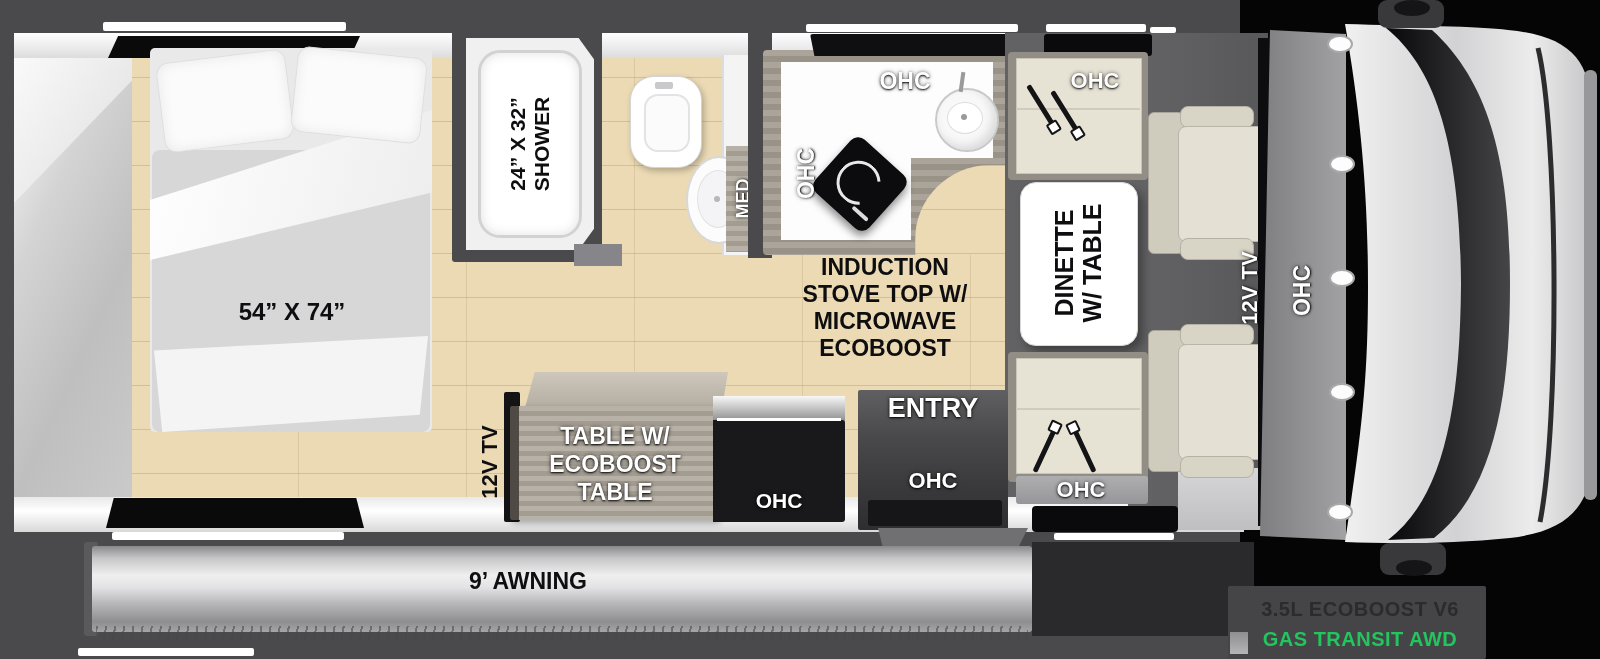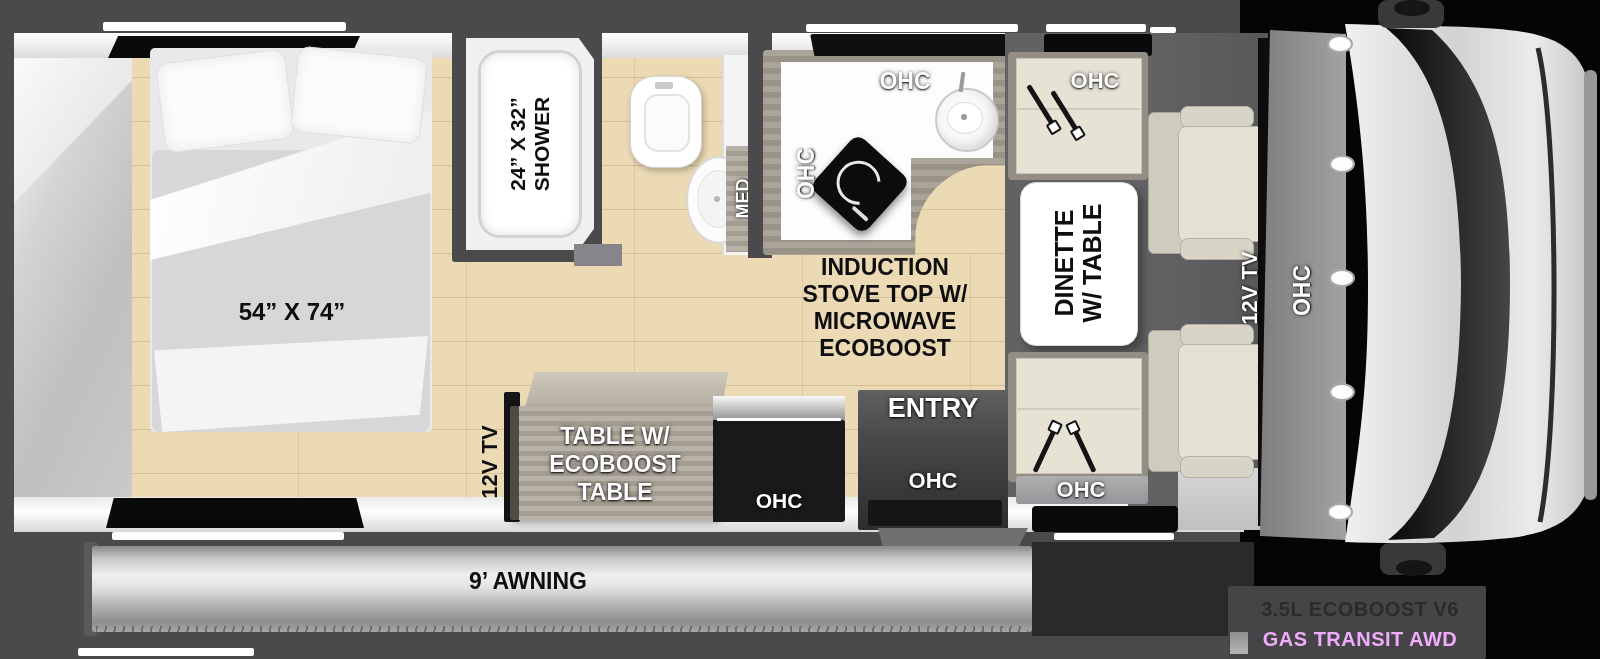--- a/index.html
+++ b/index.html
@@ -239,16 +239,16 @@
     <span class="lblb" style="font-size:23px;">9’ AWNING</span>
   </div>
   <div class="abs" style="left:78px;top:648px;width:176px;height:8px;background:#fff;border-radius:2px;"></div>
 
   <div class="abs" style="left:1032px;top:542px;width:222px;height:94px;background:#2a2a2c;"></div>
 
   <div class="abs" style="left:1228px;top:586px;width:258px;height:73px;background:#454548;border-radius:2px;"></div>
   <div class="abs" style="left:1230px;top:632px;width:18px;height:22px;background:linear-gradient(#8e8e90,#b5b5b7);"></div>
   <div class="abs ctr" style="left:1236px;top:592px;width:248px;height:64px;flex-direction:column;line-height:30px;">
     <span style="font-size:20px;font-weight:700;color:#2b2a2d;letter-spacing:.5px;white-space:nowrap;">3.5L ECOBOOST V6</span>
-    <span style="font-size:20px;font-weight:700;color:#f0abfc;letter-spacing:.5px;white-space:nowrap;">GAS TRANSIT AWD</span>
+    <span style="font-size:20px;font-weight:700;color:#22c55e;letter-spacing:.5px;white-space:nowrap;">GAS TRANSIT AWD</span>
   </div>
 
 </div>
 
 </body></html>

